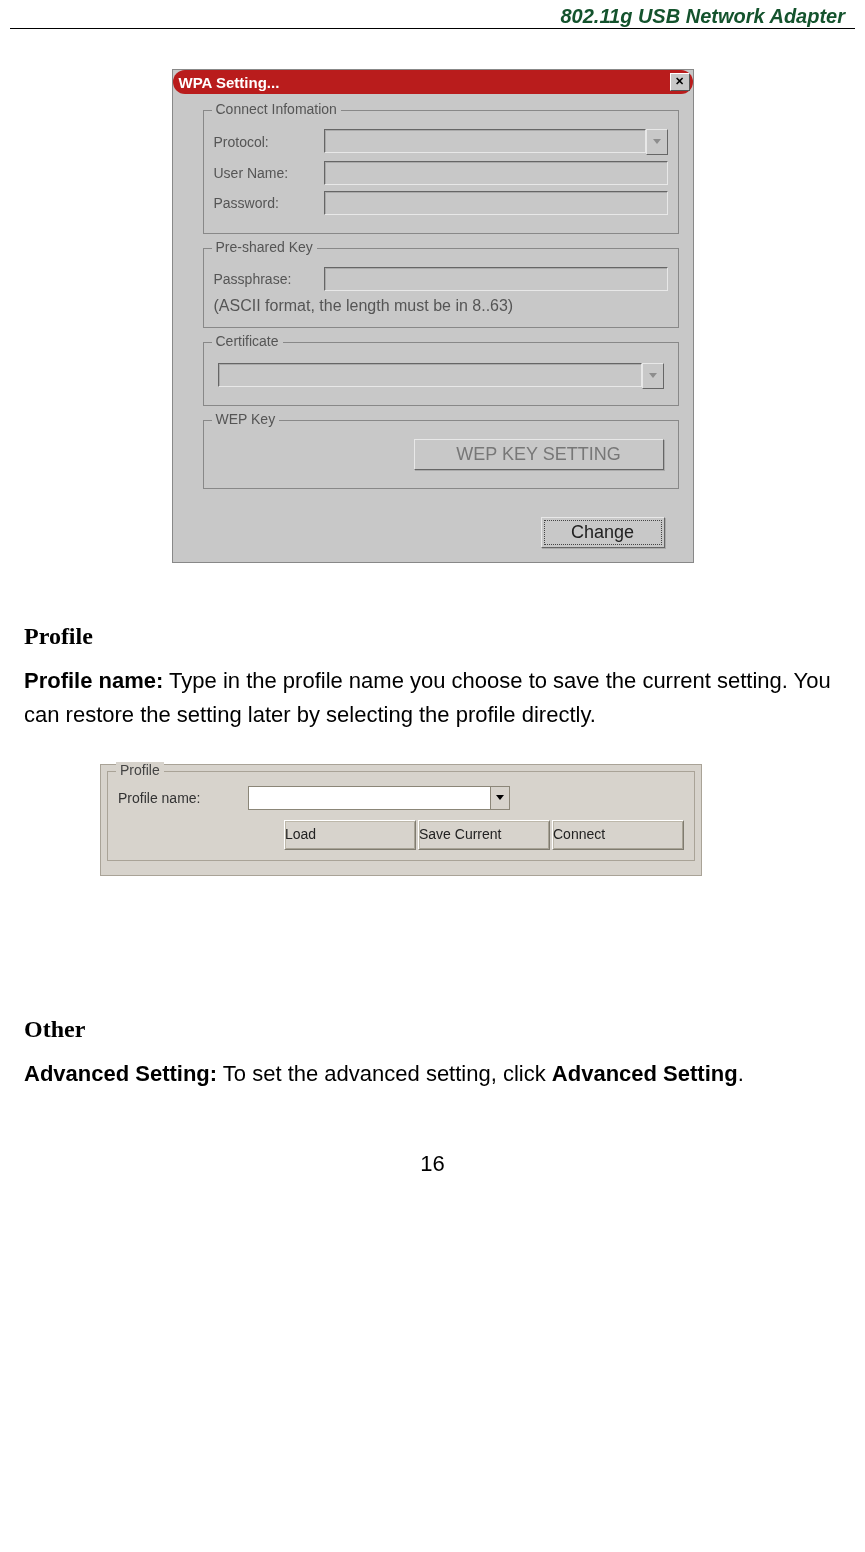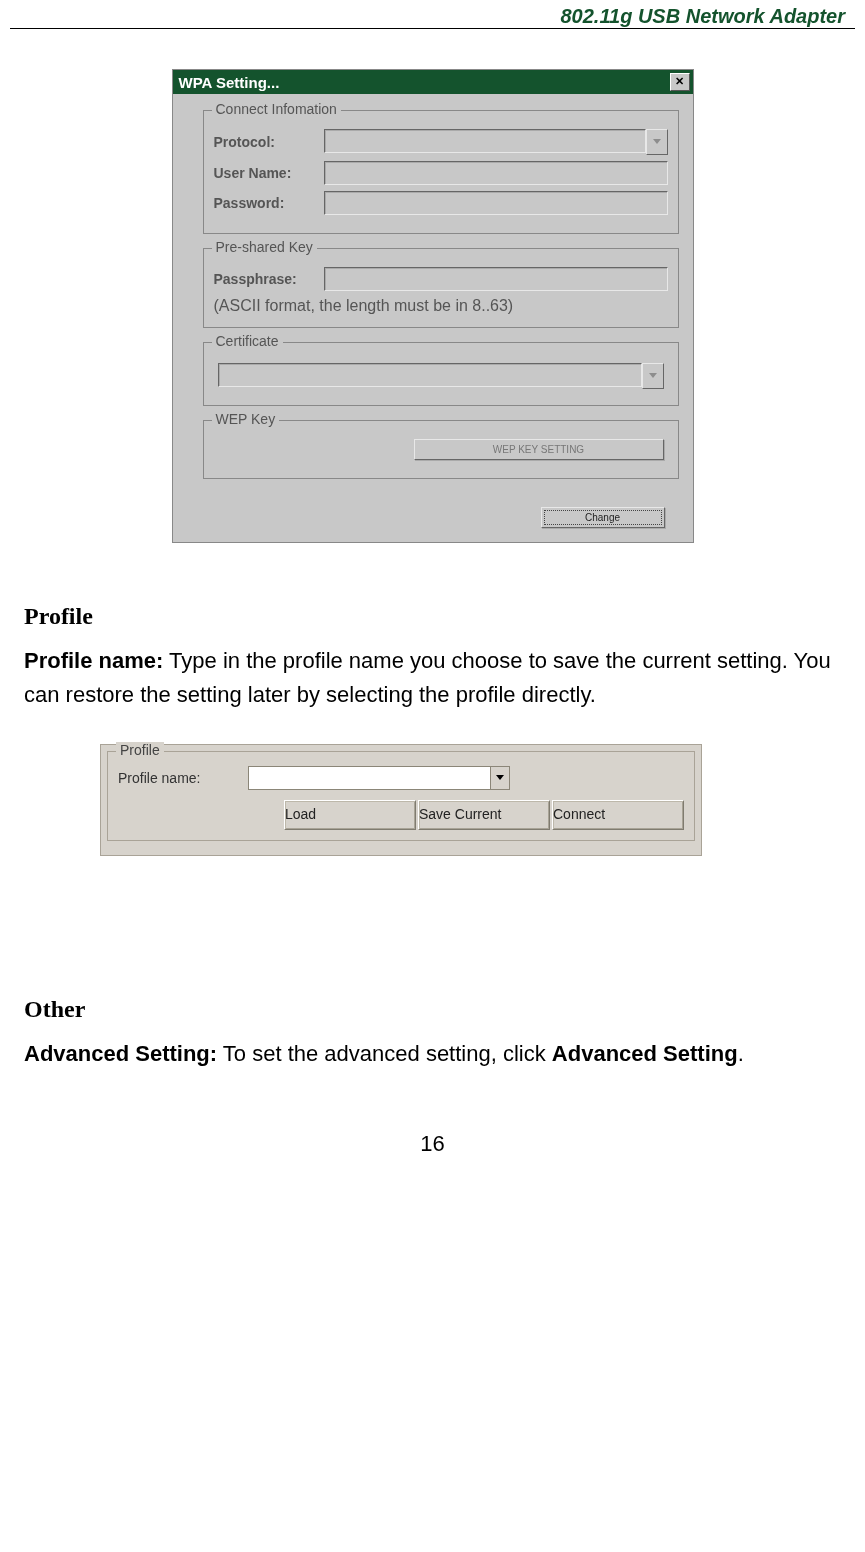--- a/index.html
+++ b/index.html
@@ -20,29 +20,30 @@
       margin: 0 10px;
     }
     .dialog-wpa {
       width: 520px;
       margin: 40px auto 0 auto;
       background: #c8c8c8;
       border: 1px solid #888;
       font-family: Tahoma, Arial, sans-serif;
     }
     .titlebar {
-      background: #14532d;
+      background: #b91c1c;
       color: #ffffff;
       display: flex;
       align-items: center;
       justify-content: space-between;
       height: 24px;
       padding: 0 3px 0 6px;
       font-weight: bold;
       font-size: 15px;
+      border-radius: 12px;
     }
     .titlebar .close-btn {
       width: 18px;
       height: 16px;
       background: #c8c8c8;
       border: 1px solid #fff;
       border-right-color: #555;
       border-bottom-color: #555;
       font-size: 11px;
       font-weight: bold;
@@ -72,21 +73,20 @@
     .form-row {
       display: flex;
       align-items: center;
       margin: 6px 0;
     }
     .form-row label,
     .form-row .field-label {
       width: 110px;
       font-size: 14px;
       color: #555;
-      font-weight: bold;
     }
     .inset-field {
       flex: 1;
       height: 22px;
       background: #c8c8c8;
       border: 1px solid #888;
       border-top-color: #666;
       border-left-color: #666;
       border-right-color: #e8e8e8;
       border-bottom-color: #e8e8e8;
@@ -124,21 +124,21 @@
       display: flex;
       justify-content: flex-end;
       padding: 6px 4px;
     }
     .btn-3d {
       background: #c8c8c8;
       border: 1px solid #e8e8e8;
       border-right-color: #666;
       border-bottom-color: #666;
       padding: 4px 14px;
-      font-size: 10px;
+      font-size: 18px;
       color: #777;
       box-shadow: 1px 1px 0 #aaa;
     }
     .btn-3d.focus-ring {
       outline: 1px dotted #444;
       outline-offset: -4px;
       color: #222;
     }
     .bottom-row {
       display: flex;

